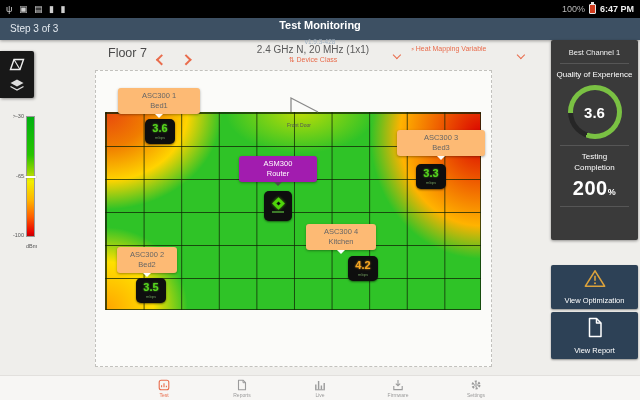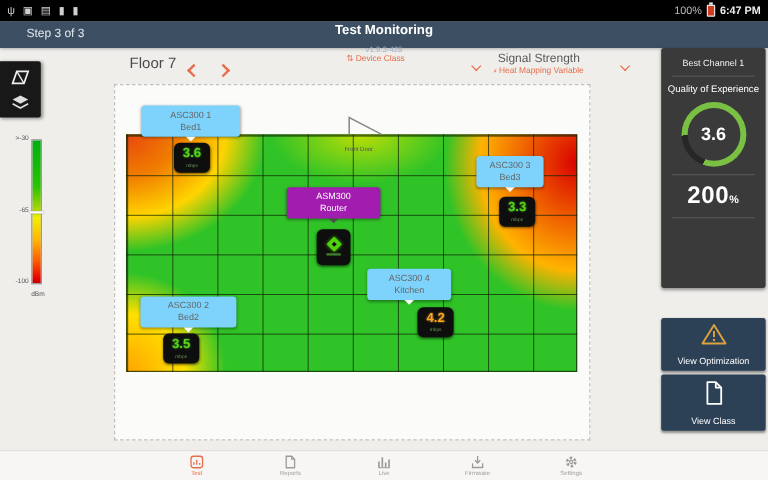--- a/index.html
+++ b/index.html
@@ -13,21 +13,21 @@
   .statusbar .lefticons { letter-spacing:2px; font-size:9px; color:#cfcfcf; }
   .statusbar .spacer { flex:1; }
   .statusbar .batt { display:inline-block; width:7px; height:10px; background:#d23c1e;
     border:1px solid #e6e6e6; border-radius:1px; margin:0 4px; position:relative; }
   .statusbar .batt::before { content:""; position:absolute; top:-3px; left:1px; width:3px; height:2px; background:#e6e6e6; }
   .statusbar .time { color:#efefef; font-weight:bold; }
 
   
   .appheader { left:0; top:18px; width:640px; height:22px; background:#3d5063;
     box-shadow:0 1px 3px rgba(0,0,0,.35); color:#fff; }
-  .appheader .step { position:absolute; left:22px; top:5px; font-size:10px; color:#e3e9ef; }
+  .appheader .step { position:absolute; left:10px; top:5px; font-size:10px; color:#e3e9ef; }
   .appheader .brand { position:absolute; left:0; right:0; top:0; height:22px;
     display:flex; align-items:center; justify-content:center; gap:5px;flex-direction:column; }
   .appheader .title { font-size:11px; font-weight:bold; }
   .appheader .version { font-size:6.5px; color:#9fb0c0; margin-top:2px; }
 
   
   .floorlabel { left:108px; top:46px; font-size:12.5px; color:#4a4a4a; }
   .chev { display:inline-block; border:solid #e96c4c; border-width:0 2px 2px 0; padding:2.8px; }
   .chev.left  { transform:rotate(135deg); }
   .chev.right { transform:rotate(-45deg); }
@@ -70,21 +70,21 @@
       radial-gradient(ellipse 100px 55px at 52% 0%, rgba(213,226,0,.85) 0%, rgba(213,226,0,0) 75%),
       #2fc327; }
   .gridlines { left:105px; top:112px; width:376px; height:198px;
     border:1px solid rgba(15,35,5,.75);
     background-image:
       linear-gradient(to right, rgba(15,35,5,.75) 1px, transparent 1px),
       linear-gradient(to bottom, rgba(15,35,5,.75) 1px, transparent 1px);
     background-size:37.6px 33px; }
 
   
-  .tip { background:#7dd3fc; border-radius:3px; box-shadow:0 1px 2.5px rgba(0,0,0,.35);
+  .tip { background:#fdba74; border-radius:3px; box-shadow:0 1px 2.5px rgba(0,0,0,.35);
     font-size:7.5px; color:#666; text-align:center; padding:3px 4px; line-height:1.3; z-index:5; }
   .tip::after { content:""; position:absolute; left:50%; bottom:-4px; margin-left:-4px;
     border-left:4px solid transparent; border-right:4px solid transparent; border-top:4px solid #fdfdfc; }
   .tip.dark { background:#a21caf; color:#fff; }
   .tip.dark::after { border-top-color:#4d4d4d; }
   .badge { background:#0e0e0e; border-radius:5px; width:30px; height:25px; z-index:4;
     display:flex; flex-direction:column; align-items:center; justify-content:center;
     box-shadow:0 1px 2px rgba(0,0,0,.5); }
   .badge .num { font-size:11px; font-weight:bold; color:#56d41e; text-shadow:0 0 2px rgba(86,212,30,.8); line-height:1; }
   .badge .unit { font-size:4px; color:#6f9a5d; margin-top:1px; }
@@ -148,26 +148,26 @@
     <span class="title">Test Monitoring</span>
     <span class="version">v1.9.3-428</span>
   </div>
 </div>
 
 <span class="abs floorlabel">Floor 7</span>
 <span class="abs floorprev"><span class="chev left"></span></span>
 <span class="abs floornext"><span class="chev right"></span></span>
 
 <div class="abs dropdown dd-device">
+  <div class="val">2.4 GHz N, 20 MHz (1x1)</div>
   <div class="sub">⇅ Device Class</div>
   <span class="dchev chev down"></span>
 </div>
 
 <div class="abs dropdown dd-heat">
-  <div class="val">Signal Strength</div>
   <div class="sub">⸗ Heat Mapping Variable</div>
   <span class="dchev chev down"></span>
 </div>
 
 <div class="abs toolspanel">
   <svg width="16" height="13" viewBox="0 0 16 13">
     <path d="M1.5 11.5 L5 1.5 L14.5 1.5 L11 11.5 Z" fill="none" stroke="#eee" stroke-width="1.4"></path>
     <path d="M5 1.5 L11 11.5" stroke="#eee" stroke-width="1.1"></path>
   </svg>
   <svg width="16" height="14" viewBox="0 0 16 14">
@@ -203,76 +203,80 @@
 
 <div class="abs tip dark" style="left:239px; top:156px; width:78px;">
   <div>ASM300</div>
   <div>Router</div>
 </div>
 <div class="abs badge router" style="left:264px; top:191px;">
   <span class="diamond"></span>
   <span class="bar"></span>
 </div>
 
-<div class="abs tip" style="left:397px; top:130px; width:56px;">
+<div class="abs tip" style="left:397px; top:130px; width:88px;">
   <div>ASC300 3</div>
   <div>Bed3</div>
 </div>
 <div class="abs badge" style="left:416px; top:164px;">
   <span class="num">3.3</span>
   <span class="unit">mbps</span>
 </div>
 
 <div class="abs tip" style="left:306px; top:224px; width:70px;">
   <div>ASC300 4</div>
   <div>Kitchen</div>
 </div>
 <div class="abs badge warnval" style="left:348px; top:256px;">
   <span class="num">4.2</span>
   <span class="unit">mbps</span>
 </div>
 
-<div class="abs tip" style="left:117px; top:247px; width:80px;">
+<div class="abs tip" style="left:117px; top:247px; width:60px;">
   <div>ASC300 2</div>
   <div>Bed2</div>
 </div>
 <div class="abs badge" style="left:136px; top:278px;">
   <span class="num">3.5</span>
   <span class="unit">mbps</span>
 </div>
 
 <div class="abs sidepanel">
   <div class="bestch">Best Channel 1</div>
   <hr>
   <div class="qoelabel">Quality of Experience</div>
   <div class="gauge">
     <div class="inner">3.6</div>
   </div>
   <hr>
+  <div class="testing">
+    <div>Testing</div>
+    <div>Completion</div>
+  </div>
   <div class="completion">
     <span>200</span><span class="pct">%</span>
   </div>
   <hr>
 </div>
 
 <div class="abs sidebtn btn-opt">
   <svg width="22" height="19" viewBox="0 0 22 19">
     <path d="M11 1.8 L20.6 17.2 H1.4 Z" fill="none" stroke="#dba23c" stroke-width="1.6" stroke-linejoin="round"></path>
     <path d="M11 6.8 v5" stroke="#dba23c" stroke-width="1.6"></path>
     <circle cx="11" cy="14.3" r="1" fill="#dba23c"></circle>
   </svg>
   <span>View Optimization</span>
 </div>
 
 <div class="abs sidebtn btn-rep">
   <svg width="18" height="21" viewBox="0 0 18 21">
     <path d="M3.5 1.5 h7 l4.5 4.5 v13.5 h-11.5 z" fill="none" stroke="#fff" stroke-width="1.5" stroke-linejoin="round"></path>
     <path d="M10.5 1.5 v4.5 h4.5" fill="none" stroke="#fff" stroke-width="1.5" stroke-linejoin="round"></path>
   </svg>
-  <span>View Class</span>
+  <span>View Report</span>
 </div>
 
 <div class="abs bottomnav">
   <div class="navitem active">
     <svg width="12" height="12" viewBox="0 0 12 12">
       <rect x="1.2" y="1.2" width="9.6" height="9.6" rx="2" fill="none" stroke="currentColor" stroke-width="1.1"></rect>
       <path d="M3.6 8.3 V6.3 M6 8.3 V4.2 M8.4 8.3 V6.8" stroke="currentColor" stroke-width="1.1"></path>
     </svg>
     <span>Test</span>
   </div>

